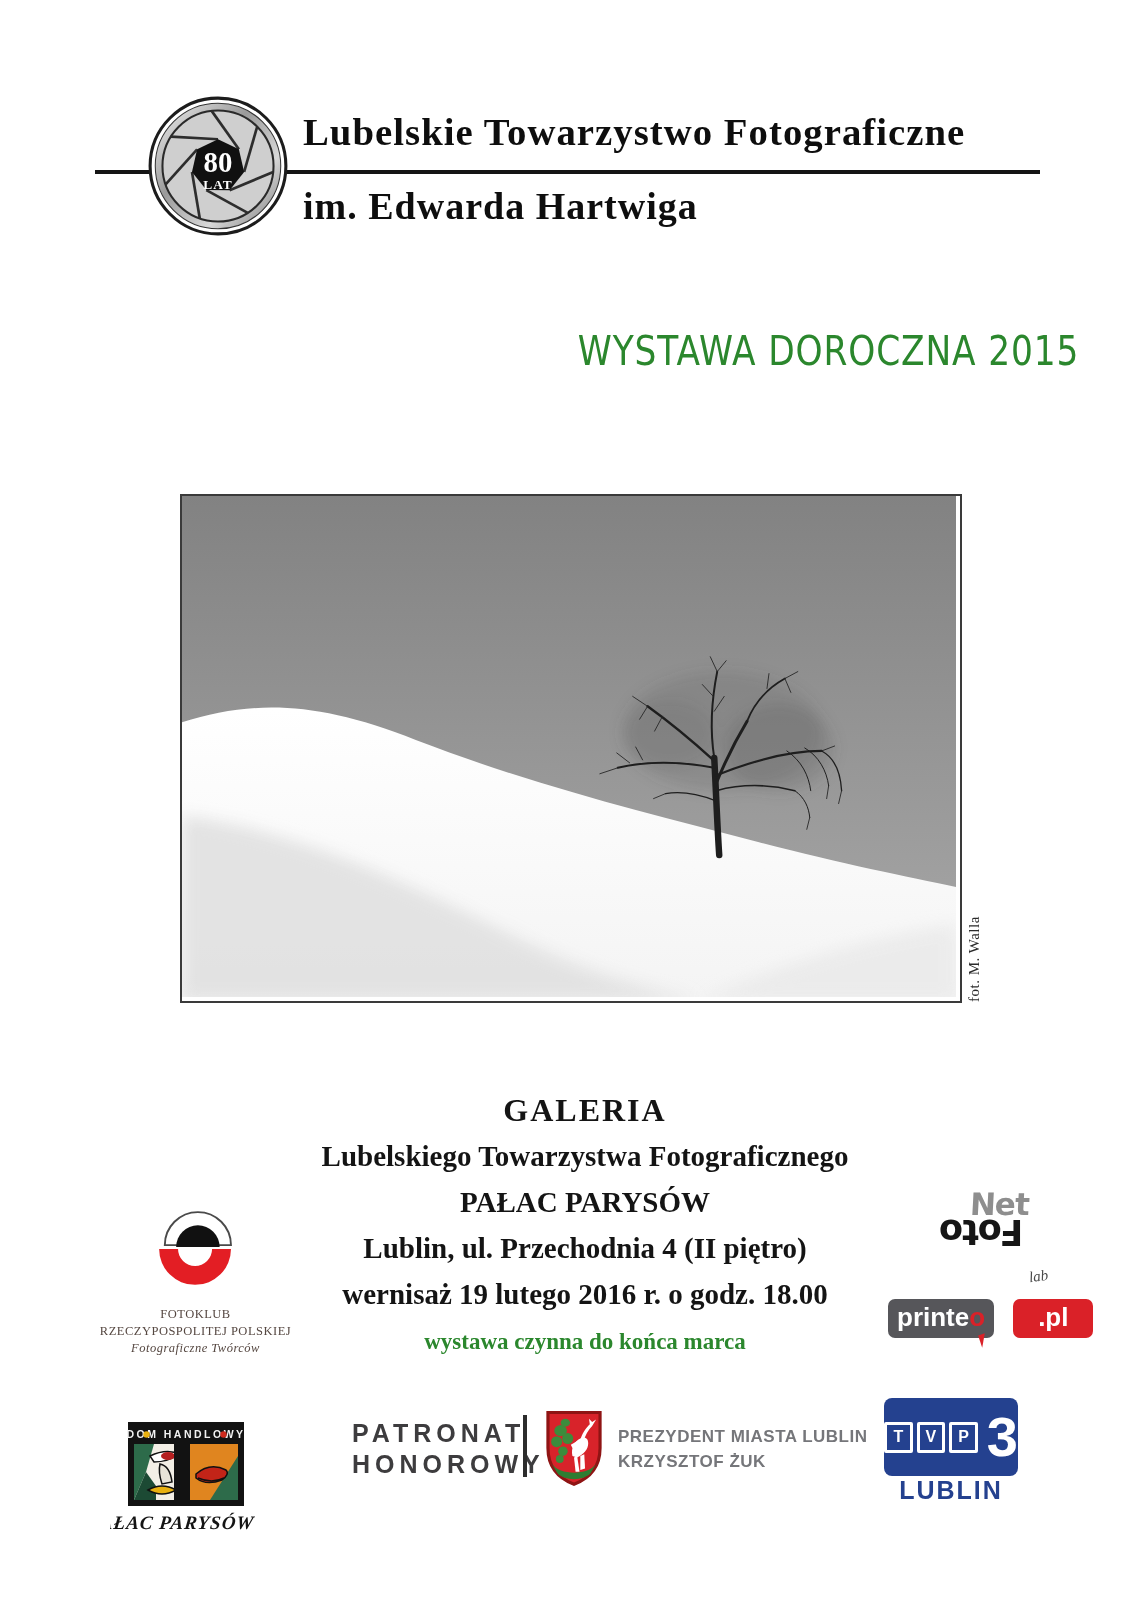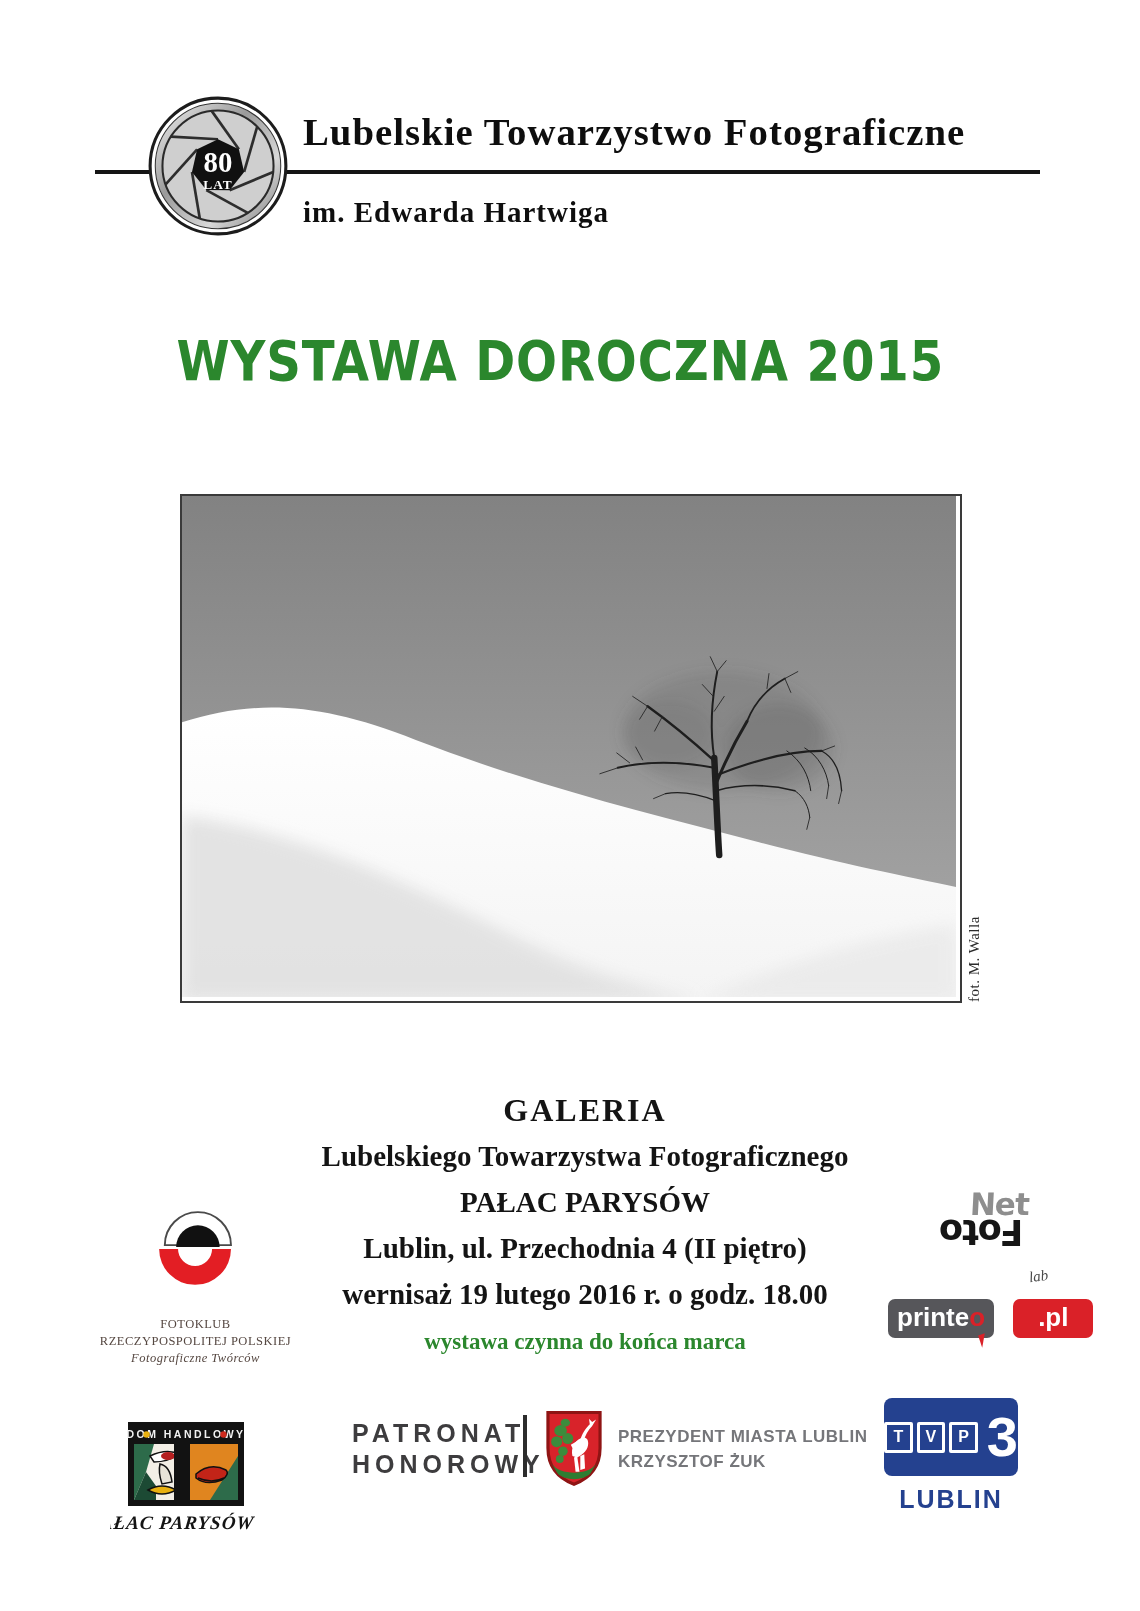--- a/index.html
+++ b/index.html
@@ -4,47 +4,47 @@
 <style>
   html,body{margin:0;padding:0;background:#e9e9e9;}
   .poster{position:relative;width:1140px;height:1611px;background:#ffffff;margin:0 auto;
           font-family:"Liberation Serif",serif;overflow:hidden;}
 
   
   .hdr-line{position:absolute;left:95px;top:170px;width:945px;height:4px;background:#151515;}
   .hdr-logo{position:absolute;left:146px;top:94px;width:144px;height:144px;}
   .hdr-title{position:absolute;left:303px;top:110px;font-size:38px;font-weight:bold;color:#0e0e0e;
              letter-spacing:1px;transform:scaleX(1.02);transform-origin:left;white-space:nowrap;}
-  .hdr-sub{position:absolute;left:303px;top:196px;font-size:29px;font-weight:bold;color:#0e0e0e;
+  .hdr-sub{position:absolute;left:303px;top:184px;font-size:38px;font-weight:bold;color:#0e0e0e;
            letter-spacing:1px;white-space:nowrap;}
   .hdr-founded{position:absolute;right:100px;top:188px;font-size:28px;color:#2e2e2e;
                font-family:"Liberation Sans",sans-serif;white-space:nowrap;}
 
   
-  .big-title{position:absolute;left:0;top:328px;width:1120px;text-align:center;
-             font-family:"DejaVu Sans",sans-serif;font-size:56px;font-weight:700;color:#2b872d;
+  .big-title{position:absolute;left:0;top:328px;width:1120px;text-align:right;
+             font-family:"DejaVu Sans",sans-serif;font-size:40px;font-weight:400;color:#2b872d;
              letter-spacing:1px;}
   .big-title span{display:inline-block;transform:scaleX(.86);}
 
   
   .photo-frame{position:absolute;left:180px;top:494px;width:778px;height:505px;border:2px solid #3a3a3a;}
   .photo-frame svg{display:block;}
   .photo-credit{position:absolute;left:966px;top:1002px;transform:rotate(-90deg);transform-origin:0 0;
                 font-size:15px;color:#2a2a2a;letter-spacing:.5px;white-space:nowrap;}
 
   
   .info{position:absolute;left:15px;top:1092px;width:1140px;text-align:center;color:#141414;}
   .info .l1{font-size:32px;font-weight:bold;letter-spacing:2px;margin:0 0 11px;}
   .info .l{font-size:29px;font-weight:bold;margin:0 0 13px;}
   .info .l6{font-size:23px;font-weight:bold;color:#2b872d;margin-top:18px;}
 
   
   .fotoklub{position:absolute;left:88px;top:1196px;width:215px;text-align:center;}
   .fotoklub svg{display:block;margin:0 auto;}
-  .fk-txt{margin-top:16px;font-size:12.5px;line-height:17px;color:#554741;letter-spacing:.5px;}
+  .fk-txt{margin-top:6px;font-size:12.5px;line-height:17px;color:#554741;letter-spacing:.5px;}
   .fk-txt .it{font-style:italic;}
 
   
   .netfoto{position:absolute;left:940px;top:1186px;width:110px;height:105px;
            font-family:"DejaVu Sans",sans-serif;}
   .netfoto .net{position:absolute;left:30px;top:0;font-size:31px;font-weight:bold;color:#8e8e8e;
                 transform:skewX(-3deg);letter-spacing:-1px;}
   .netfoto .foto{position:absolute;left:0px;top:26px;font-size:35px;font-weight:bold;color:#161616;
                  transform:rotate(180deg);letter-spacing:-1px;}
   .netfoto .lab{position:absolute;right:2px;bottom:6px;font-family:"Liberation Serif",serif;
@@ -61,21 +61,21 @@
   .printeo .rbox{background:#da2128;color:#fff;border-radius:7px;padding:3px 25px 5px;font-size:26px;}
 
   
   .tvp{position:absolute;left:884px;top:1398px;width:134px;text-align:center;
        font-family:"Liberation Sans",sans-serif;}
   .tvp .box{background:#24418f;border-radius:8px;height:78px;display:flex;align-items:center;
             justify-content:center;gap:4px;}
   .tvp .sq{width:25px;height:25px;border:3px solid #fff;border-radius:2px;display:flex;
            align-items:center;justify-content:center;color:#fff;font-size:16px;font-weight:bold;}
   .tvp .three{color:#fff;font-size:56px;font-weight:bold;margin-left:5px;line-height:1;}
-  .tvp .region{margin-top:9px;color:#24418f;font-size:25px;font-weight:bold;letter-spacing:2px;}
+  .tvp .region{color:#24418f;font-size:25px;font-weight:bold;letter-spacing:2px;}
 
   
   .domh{position:absolute;left:110px;top:1386px;width:150px;}
 
   
   .patronat-label{position:absolute;left:352px;top:1418px;font-family:"Liberation Sans",sans-serif;
       font-size:25px;font-weight:bold;color:#3d3c3e;letter-spacing:5px;line-height:31px;white-space:nowrap;}
   .pat-divider{position:absolute;left:523px;top:1415px;width:4px;height:62px;background:#2c2c2c;}
   .pat-shield{position:absolute;left:544px;top:1408px;}
   .pat-right{position:absolute;left:618px;top:1424px;font-family:"Liberation Sans",sans-serif;

